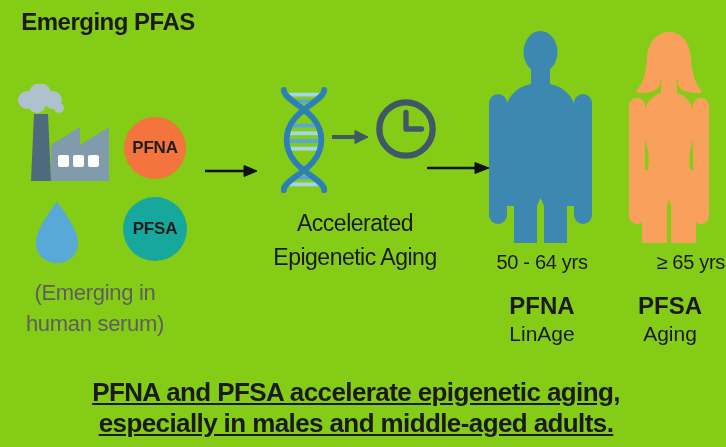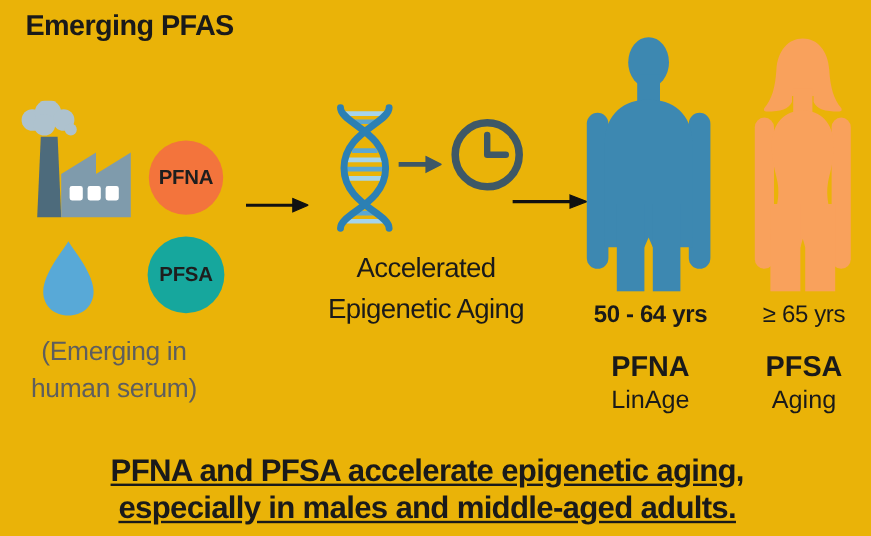--- a/index.html
+++ b/index.html
@@ -1,17 +1,17 @@
 <!DOCTYPE html>
 <html style="--c-pfna: #F3743C; --c-pfsa: #16A79D; --c-male: #3D88B1; --c-female: #F9A15C; --c-drop: #58A9D7; --c-factory_body: #7F9BAC; --c-factory_chimney: #4D6B7C; --c-smoke: #AEC2CE; --c-dna_strand: #2C80B4; --c-dna_rung_light: #A6D4EA; --c-dna_rung_mid: #5BA7D3; --c-clock: #3E5866; --c-text_dark: #1A1A1A; --c-text_gray: #5E5E5E; --c-arrow_black: #111111;"><head>
 <meta charset="utf-8">
 <style>
   html,body{margin:0;padding:0;background:#fff;}
   .canvas{
-    position:relative;width:726px;height:447px;background:#eab308;overflow:hidden;
+    position:relative;width:726px;height:447px;background:#84cc16;overflow:hidden;
     font-family:"Liberation Sans","DejaVu Sans",sans-serif;color:var(--c-text_dark,#1A1A1A);
   }
   .abs{position:absolute;}
   .center{text-align:center;}
 
   .title{left:2px;top:6px;width:212px;font-size:24px;font-weight:bold;line-height:31px;letter-spacing:-0.5px;}
   .detected{left:0;top:277px;width:190px;font-size:22px;line-height:31px;color:var(--c-text_gray,#5E5E5E);letter-spacing:-0.3px;}
 
   .badge{border-radius:50%;display:flex;align-items:center;justify-content:center;
          font-weight:bold;font-size:17px;color:#1e1e1e;letter-spacing:-0.2px;}
@@ -23,22 +23,22 @@
   .dna{left:277px;top:85px;}
   .clock{left:374px;top:97px;}
   .arrow1{left:205px;top:163px;}
   .arrow-small{left:332px;top:129px;}
   .arrow2{left:427px;top:160px;}
 
   .mech-label{left:244px;top:206px;width:222px;font-size:23px;font-weight:normal;line-height:34px;letter-spacing:-0.5px;}
 
   .male-fig{left:484px;top:30px;}
   .female-fig{left:625px;top:30px;}
-  .male-age{left:482px;top:251px;width:120px;font-size:20px;letter-spacing:-0.3px;font-weight:bold;}
-  .female-age{left:615px;top:251px;width:110px;font-size:20px;letter-spacing:-0.3px;}
+  .male-age{left:482px;top:251px;width:120px;font-size:20px;letter-spacing:-0.3px;}
+  .female-age{left:615px;top:251px;width:110px;font-size:20px;letter-spacing:-0.3px;text-align:right;}
   .outcome-block{font-size:21px;line-height:28px;}
   .male-block{left:482px;top:292px;width:120px;}
   .female-block{left:615px;top:292px;width:110px;}
   .compound{font-weight:bold;font-size:24px;}
 
   .conclusion{left:0;top:377px;width:712px;font-size:26px;font-weight:bold;line-height:31px;letter-spacing:-0.6px;text-decoration:underline;}
 
   
   .smoke-fill{fill:var(--c-smoke,#AEC2CE);}
   .chimney-fill{fill:var(--c-factory_chimney,#4D6B7C);}

